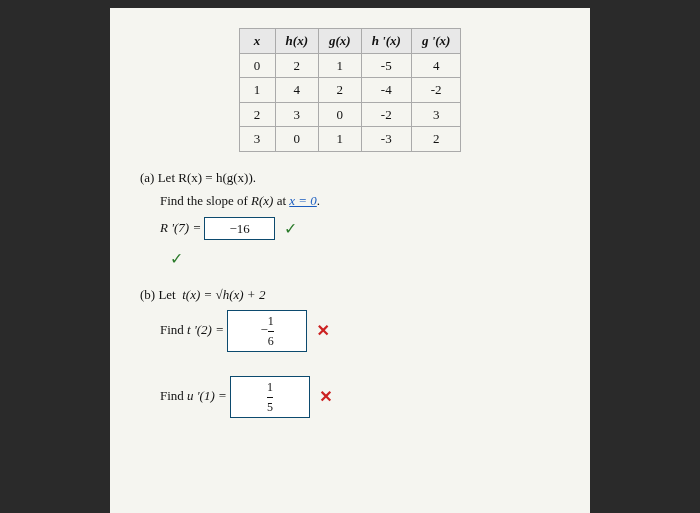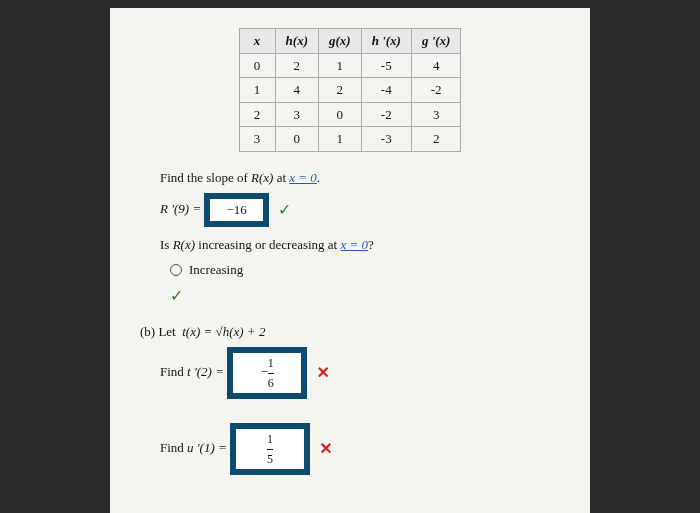--- a/index.html
+++ b/index.html
@@ -38,22 +38,22 @@
     }
     .section {
       margin-bottom: 14px;
     }
     .section-label {
       font-weight: normal;
       margin-bottom: 4px;
     }
     .answer-box {
       display: inline-block;
-      border: 6px solid #0c4a6e;
-      padding: 1px 16px;
+      border: 1px solid #0c4a6e;
+      padding: 1px 24px;
       min-width: 55px;
       text-align: center;
       background: #fff;
       font-size: 13px;
       vertical-align: middle;
     }
     .answer-box-wide {
       min-width: 80px;
     }
     .check-icon {
@@ -170,36 +170,32 @@
       <td>3</td>
       <td>0</td>
       <td>1</td>
       <td>-3</td>
       <td>2</td>
     </tr>
   </tbody>
     </table>
 
   <div class="section">
+    <div class="section-label">
+      <span>(a) Let R(x) = h(g(x)).</span>
+    </div>
     <div class="indent1">
       Find the slope of <span class="math-inline">R(x)</span> at <span class="blue-underline math-inline">x = 0</span>.
     </div>
     <div class="indent1" style="margin-top:6px;">
-      <span class="math-inline">R '(9) =</span>
+      <span class="math-inline">R '(7) =</span>
       <span class="answer-box">−16</span>
       <span class="check-icon">✓</span>
     </div>
-    <div style="margin-top:8px; margin-left:20px;">
-      Is <span class="math-inline">R(x)</span> increasing or decreasing at <span class="blue-underline math-inline">x = 0</span>?
-    </div>
     <div class="radio-group">
-      <div class="radio-line">
-        <span class="radio-circle"></span>
-        <span>Increasing</span>
-      </div>
     </div>
     <div class="check-line">
       <span class="green-check">✓</span>
     </div>
   </div>
 
   <div class="section" style="margin-top:0;">
     <div class="section-label">
       (b) Let &nbsp;<span class="math-inline">t(x) = √h(x) + 2</span>
     </div>

